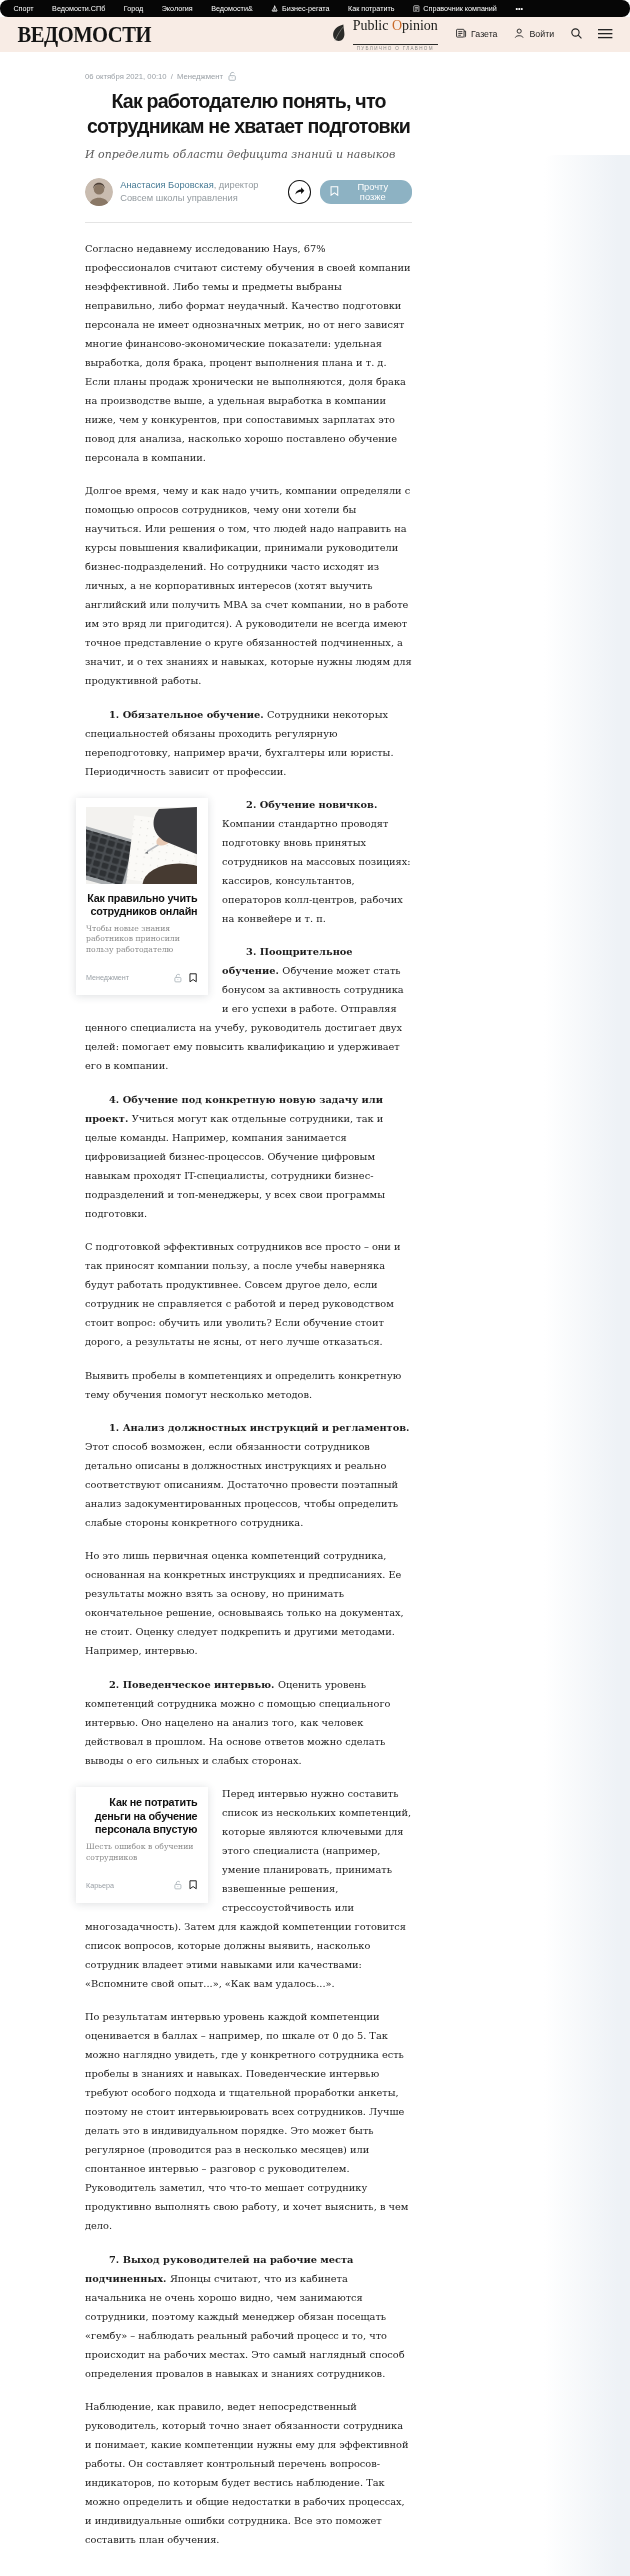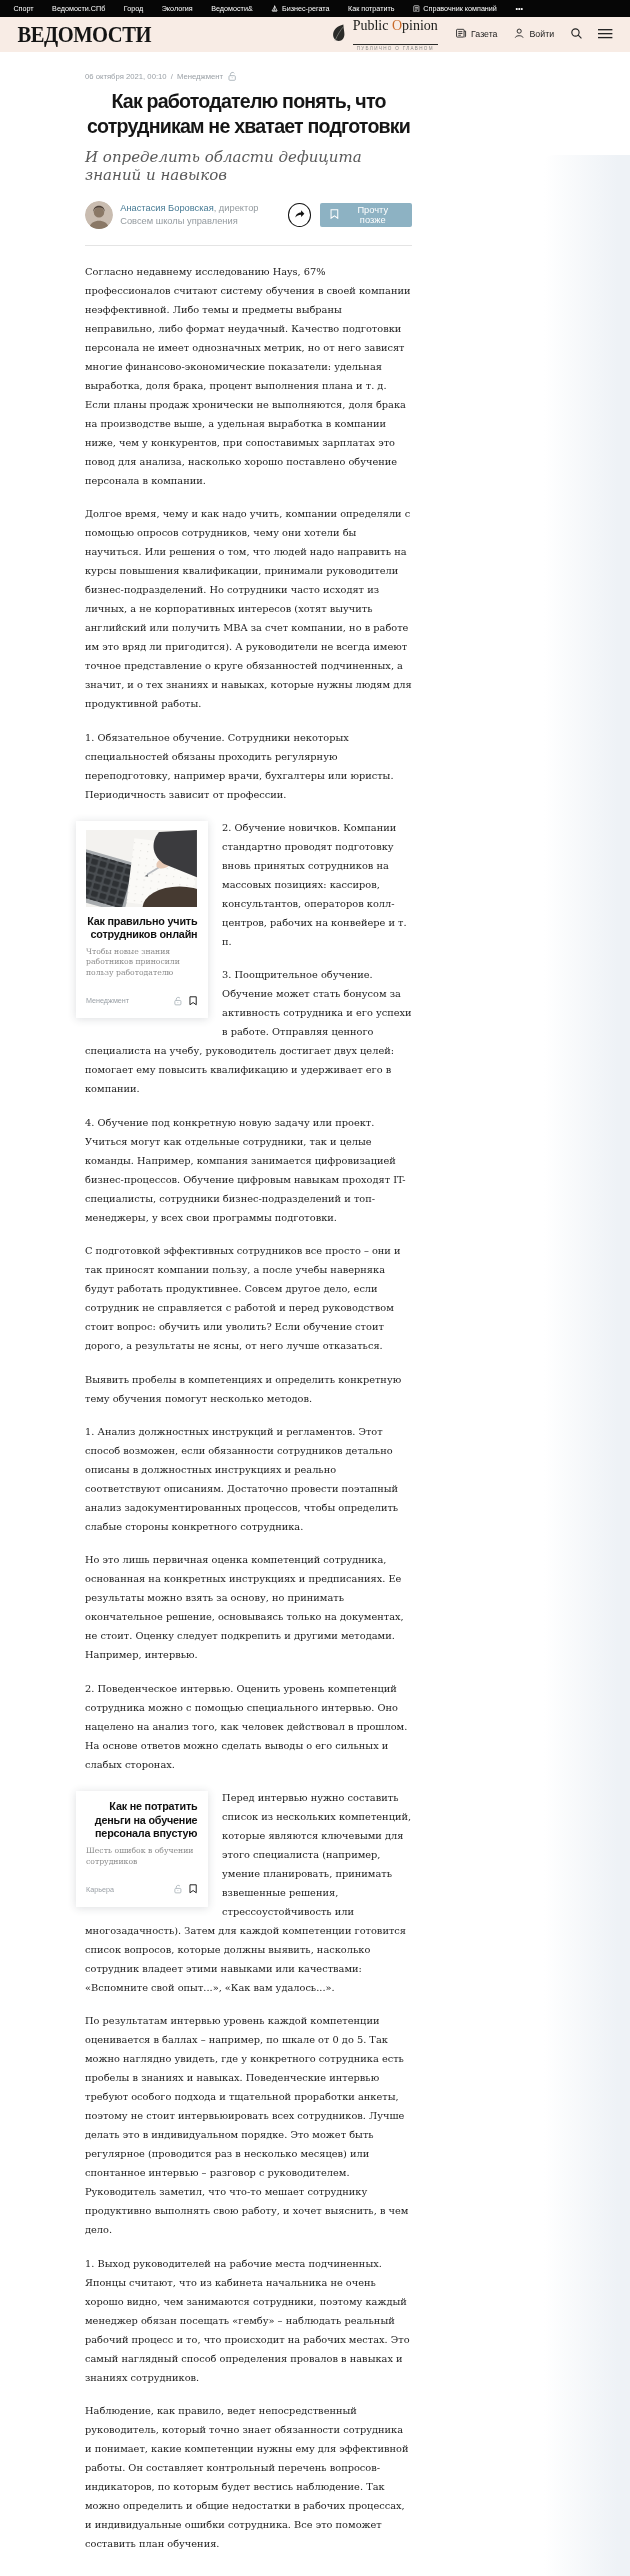--- a/index.html
+++ b/index.html
@@ -1,21 +1,21 @@
 <!DOCTYPE html>
 <html lang="ru" style="font-size:8.2px"><head>
 <meta charset="utf-8">
 <style>
   * { margin:0; padding:0; box-sizing:border-box; }
   html,body { background:#fff; }
   body { font-family:"Liberation Sans", sans-serif; }
   .page { position:relative; width:630px; height:3286px; overflow:hidden; background:#fff; margin:0 auto; }
 
   
-  .topbar { height:17px; background:#060606; display:flex; align-items:center; padding:0 13.4px; }
+  .topbar { height:17px; background:#060606; display:flex; align-items:center; padding:0 13.4px;border-radius:8px; }
   .topbar nav { display:flex; align-items:center; gap:18.5px; }
   .tb-item { color:#fff; font-size:7.2px; white-space:nowrap; cursor:pointer; display:inline-flex; align-items:center; gap:3.6px; }
   .tb-item svg { display:block; }
 
   
   .site-header { height:35px; background:#f8ece5; display:flex; align-items:center; padding:0 17.5px; }
   .masthead { font-family:"Liberation Serif", serif; font-weight:bold; font-size:20.6px; letter-spacing:-0.5px;
               color:#141414; transform:scaleY(1.08); transform-origin:left center; white-space:nowrap; }
   .po-logo { margin-left:179px; display:flex; align-items:center; gap:5.2px; }
   .po-text { text-align:center; }
@@ -24,34 +24,34 @@
   .po-tagline { font-size:4.6px; letter-spacing:1.3px; color:#8a8a88; margin-top:1.5px; }
   .actions { margin-left:auto; display:flex; align-items:center; gap:15.5px; }
   .action { display:flex; align-items:center; gap:4.1px; font-size:8.8px; color:#222; cursor:pointer; white-space:nowrap; }
 
   
   .article { width:327px; margin-left:85px; padding-top:18.5px; }
   .meta { font-size:7.7px; color:#9aa0a6; display:flex; align-items:flex-end; gap:4.1px; }
   .meta .rubric { color:#9aa0a6; text-decoration:none; cursor:pointer; }
   .meta svg { display:block; }
   h1.title { margin-top:8.2px; font-size:19.6px; line-height:25px; font-weight:700; letter-spacing:-0.8px; color:#161616;text-align:center; }
-  .standfirst { margin-top:9.3px; font-family:"DejaVu Serif", serif; font-style:italic; font-size:15px; color:#595959; }
+  .standfirst { margin-top:9.3px; font-family:"DejaVu Serif", serif; font-style:italic; font-size:11px; color:#595959; }
   .byline-row { margin-top:16.5px; display:flex; align-items:center; }
   .avatar { width:28px; height:28px; border-radius:50%; overflow:hidden; flex:0 0 28px; cursor:pointer; }
   .byline { margin-left:7.2px; font-size:9.3px; line-height:13px; width:170px; }
   .byline .author { color:#467a94; text-decoration:none; cursor:pointer; }
   .byline .role { color:#939a9f; }
   .share-btn { margin-left:auto; width:24px; height:24px; border:1px solid #111; border-radius:50%; display:flex; align-items:center; justify-content:center; cursor:pointer; background:#fff; }
-  .read-later { margin-left:8.2px; height:24px; background:#8db2c3; color:#fff; border:none; border-radius:2px;
+  .read-later { margin-left:8.2px; height:24px; background:#8db2c3; color:#fff; border:none; border-radius:11px;
                 font-family:"Liberation Sans", sans-serif; font-size:9.3px; padding:0 10.3px; display:flex; align-items:center; gap:5.2px; cursor:pointer; }
   hr.rule { border:none; border-top:0.5px solid #e4e4e4; margin:16.5px 0 3.1px; }
 
   .article-body { font-family:"DejaVu Serif", serif; font-size:9.8px; line-height:19px; color:#1d1d1d; padding-top:12.4px; }
   .article-body p { margin-bottom:14.4px; }
-  .article-body strong { font-weight:normal; }
+  .article-body strong { font-weight:bold;margin-left:24px; }
   .article-body::after { content:""; display:block; clear:both; }
 
   
   .embed-card { float:left; width:132px; margin:3.1px 14.4px 10.3px -9.3px; background:#fff; padding:9.3px 10.3px 8.2px;
                 box-shadow:0 1px 8.2px rgba(40,50,60,.16); cursor:pointer; }
   .card-img { width:111px; height:77px; margin-bottom:7.2px; overflow:hidden; }
   .card-title { font-family:"Liberation Sans", sans-serif; font-weight:700; font-size:10.8px; line-height:13.4px; color:#121212; letter-spacing:-0.2px;text-align:right; }
   .card-sub { margin-top:5.2px; font-family:"DejaVu Serif", serif; font-size:7.7px; line-height:10.8px; color:#8b8b8b; }
   .card-foot { margin-top:12.4px; display:flex; align-items:center; font-family:"Liberation Sans", sans-serif; }
   .card-label { font-size:7.2px; color:#9aa0a6; }
@@ -283,21 +283,21 @@
                   <path d="M2 1.5h13V18l-6.5-4.6L2 18z"></path>
                 </svg>
             </span>
           </span>
         </div>
       </aside>
 
       <div>
           <p>Перед интервью нужно составить список из нескольких компетенций, которые являются ключевыми для этого специалиста (например, умение планировать, принимать взвешенные решения, стрессоустойчивость или многозадачность). Затем для каждой компетенции готовится список вопросов, которые должны выявить, насколько сотрудник владеет этими навыками или качествами: «Вспомните свой опыт...», «Как вам удалось...».</p>
           <p>По результатам интервью уровень каждой компетенции оценивается в баллах – например, по шкале от 0 до 5. Так можно наглядно увидеть, где у конкретного сотрудника есть пробелы в знаниях и навыках. Поведенческие интервью требуют особого подхода и тщательной проработки анкеты, поэтому не стоит интервьюировать всех сотрудников. Лучше делать это в индивидуальном порядке. Это может быть регулярное (проводится раз в несколько месяцев) или спонтанное интервью – разговор с руководителем. Руководитель заметил, что что-то мешает сотруднику продуктивно выполнять свою работу, и хочет выяснить, в чем дело.</p>
-          <p><strong>1. Выход руководителей на рабочие места подчиненных. </strong>Японцы считают, что из кабинета начальника не очень хорошо видно, чем занимаются сотрудники, поэтому каждый менеджер обязан посещать «гембу» – наблюдать реальный рабочий процесс и то, что происходит на рабочих местах. Это самый наглядный способ определения провалов в навыках и знаниях сотрудников.</p>
+          <p><strong>7. Выход руководителей на рабочие места подчиненных. </strong>Японцы считают, что из кабинета начальника не очень хорошо видно, чем занимаются сотрудники, поэтому каждый менеджер обязан посещать «гембу» – наблюдать реальный рабочий процесс и то, что происходит на рабочих местах. Это самый наглядный способ определения провалов в навыках и знаниях сотрудников.</p>
           <p>Наблюдение, как правило, ведет непосредственный руководитель, который точно знает обязанности сотрудника и понимает, какие компетенции нужны ему для эффективной работы. Он составляет контрольный перечень вопросов-индикаторов, по которым будет вестись наблюдение. Так можно определить и общие недостатки в рабочих процессах, и индивидуальные ошибки сотрудника. Все это поможет составить план обучения.</p>
         </div>
 
     </div>
   </main>
 
   <div class="right-rail"></div>
 </div>
 
 

